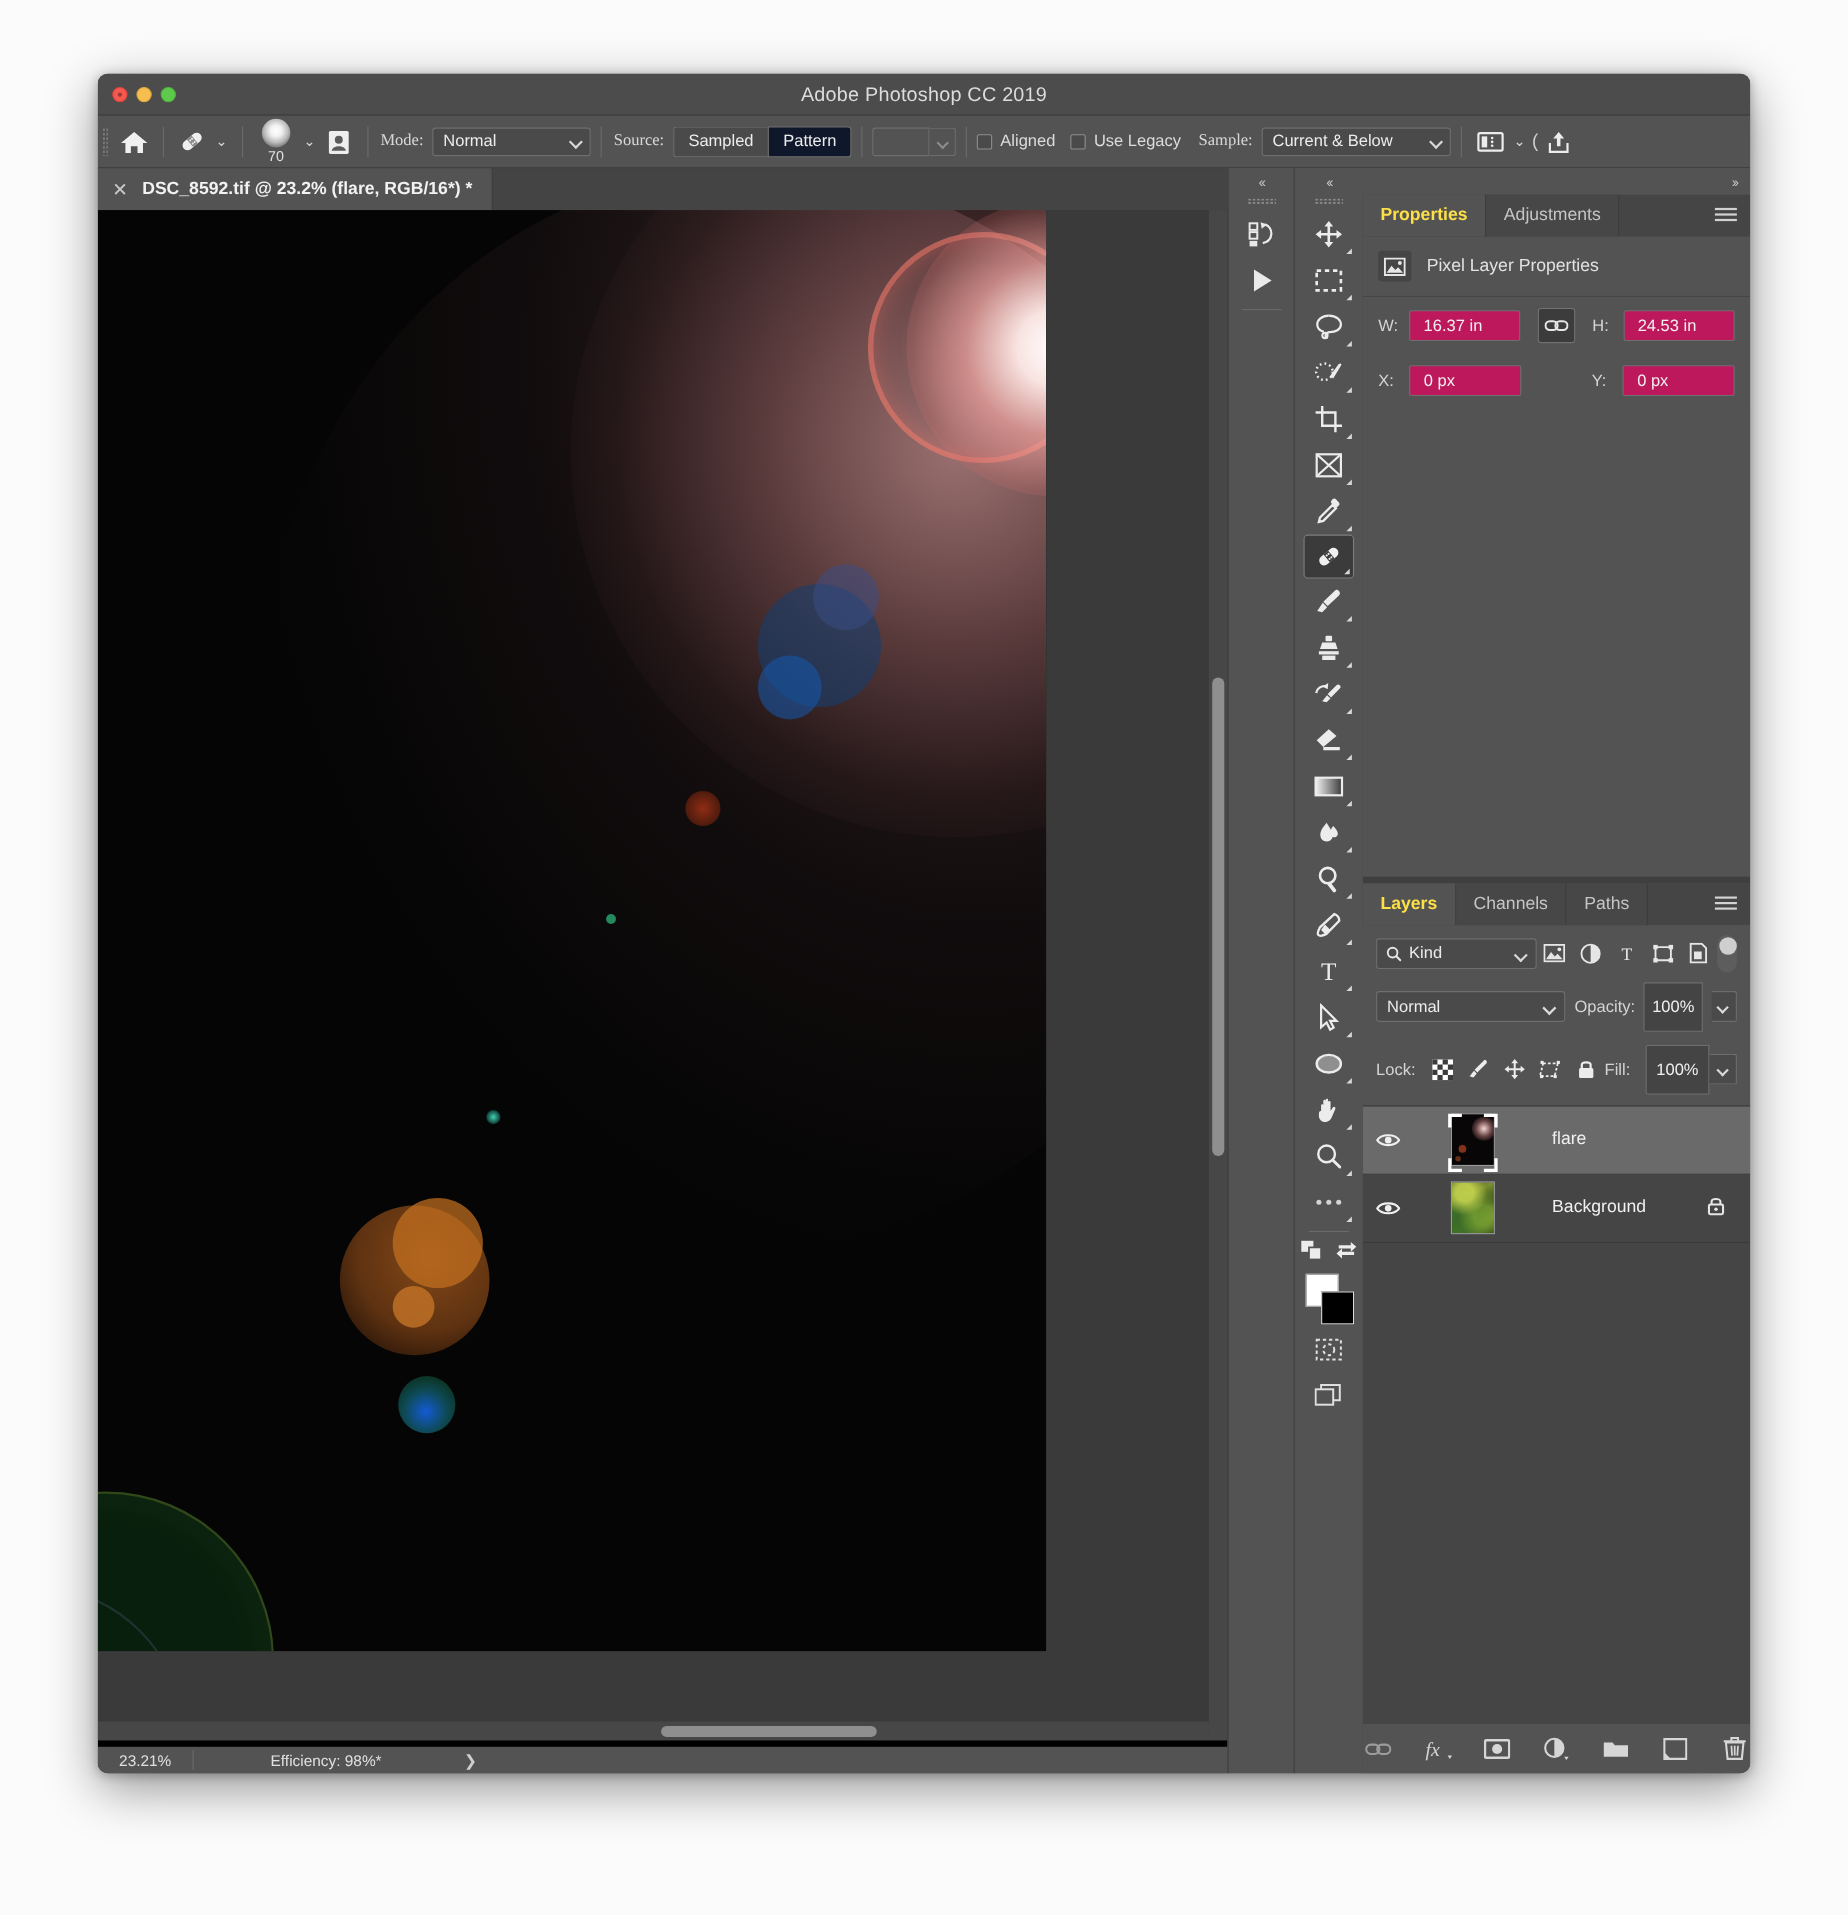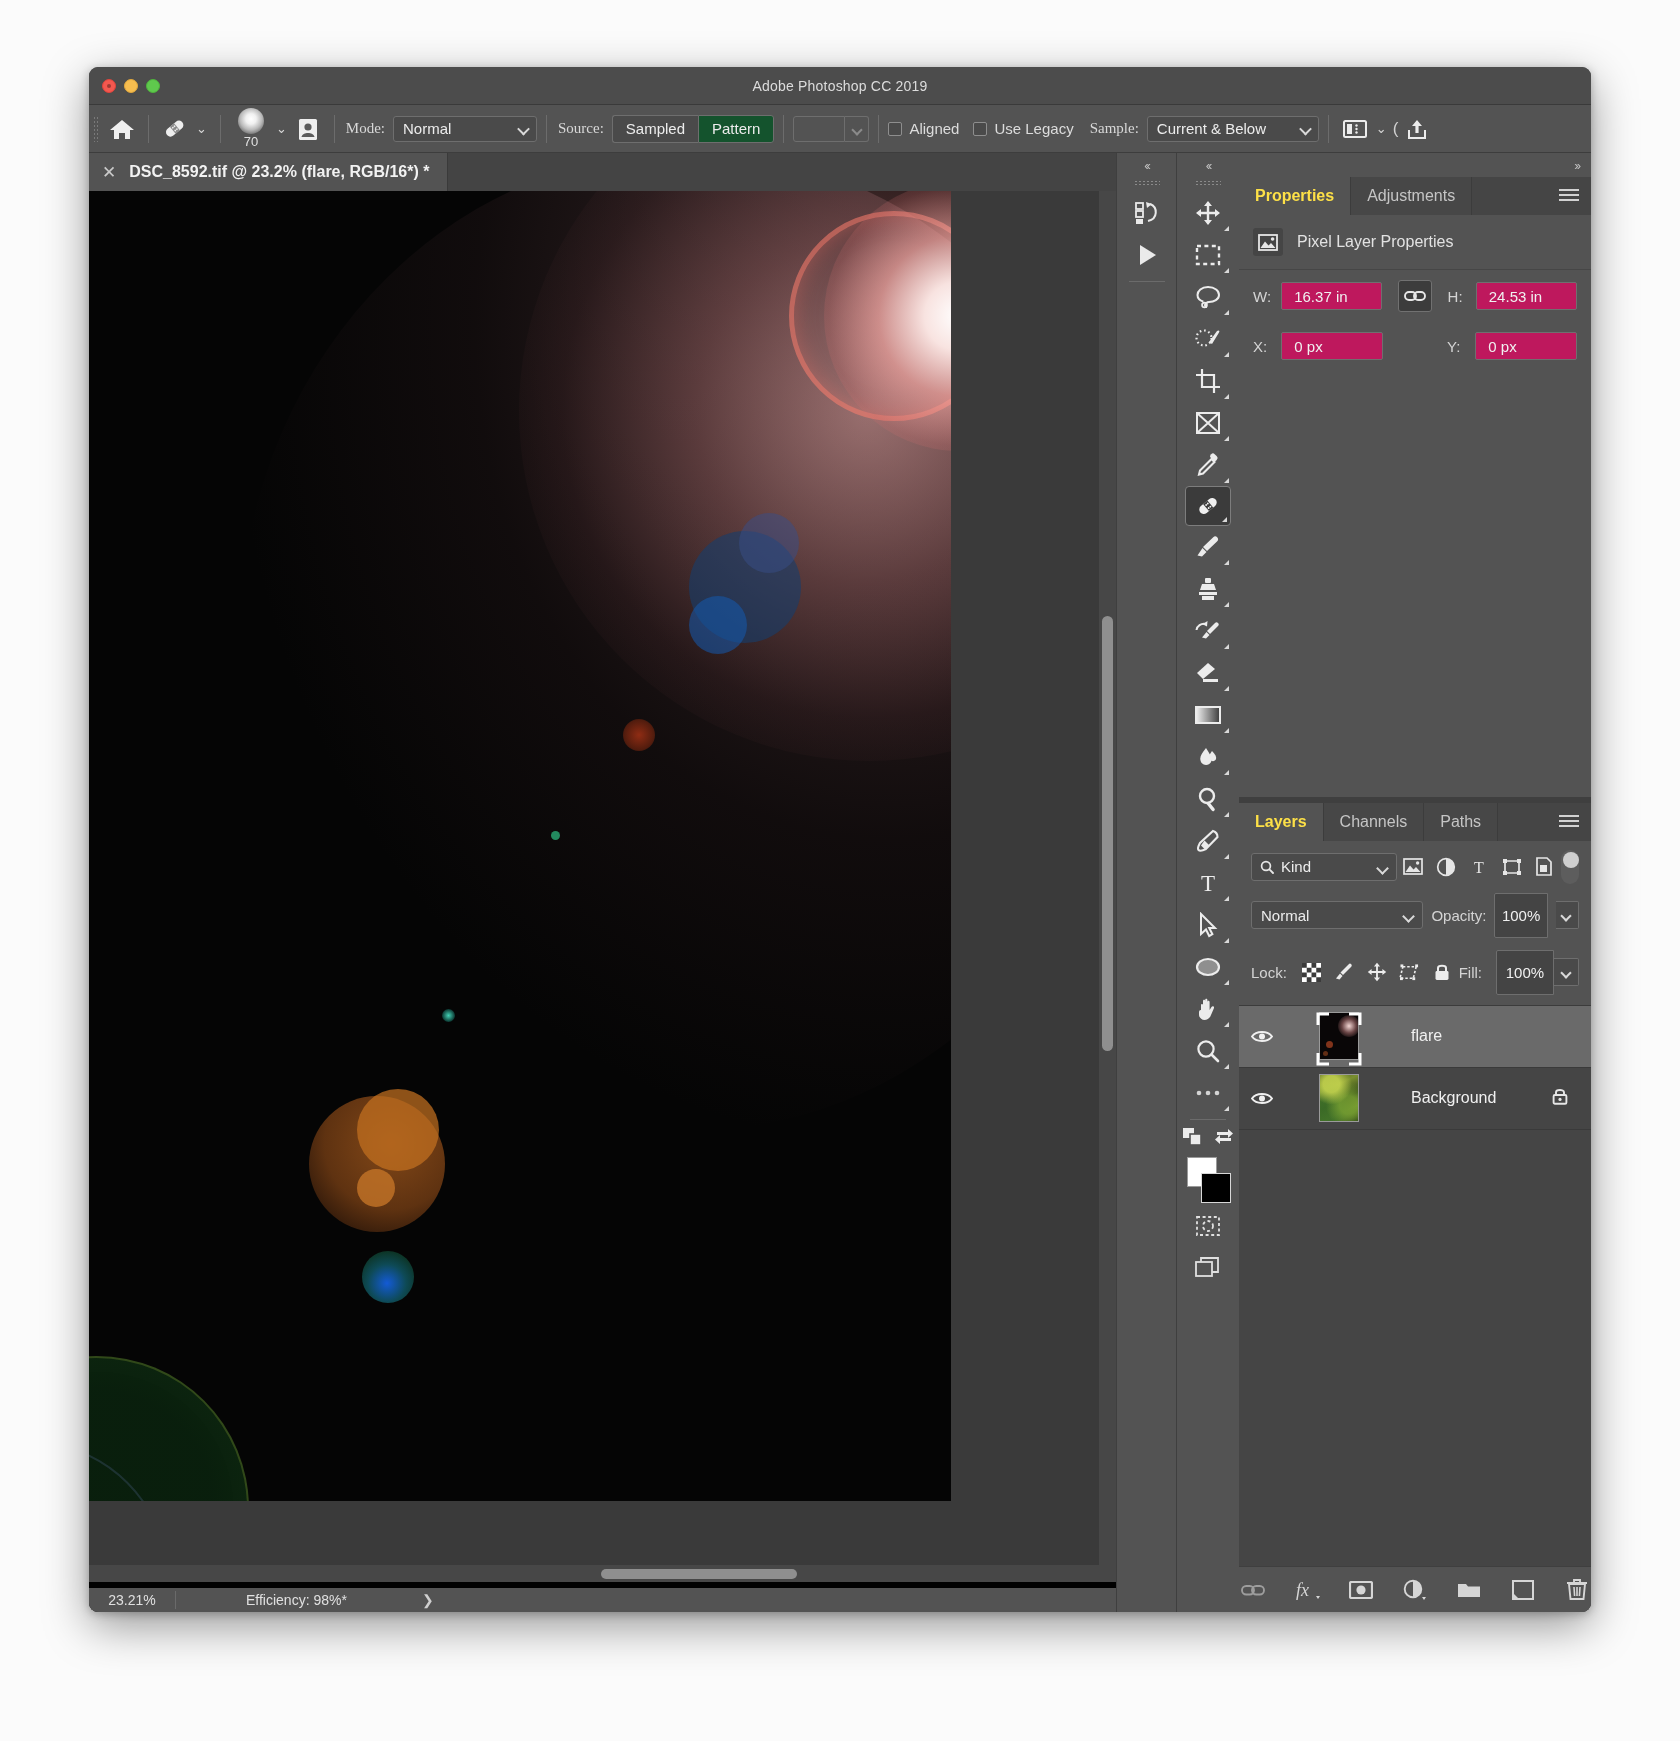--- a/index.html
+++ b/index.html
@@ -26,21 +26,21 @@
     position:relative; flex:0 0 auto;
   }
   .traffic{ position:absolute; top:12px; display:flex; gap:8px; left:13px; }
   .tl{ width:14px; height:14px; border-radius:50%; }
   .tl.red{ background:#f4584f; border:1px solid #e0433c;}
   .tl.yellow{ background:#f6bd4f; border:1px solid #e0a73c;}
   .tl.green{ background:#5fc94d; border:1px solid #4eb43c;}
   .tl .dot{display:block;width:4px;height:4px;margin:4px auto;border-radius:50%;background:rgba(0,0,0,.35)}
   #window-title{
     line-height:38px; text-align:center; color:#dcdcdc;
-    font-size:14px; letter-spacing:.2px;
+    font-size:18px; letter-spacing:.2px;
   }
 
   
   #options-bar{
     height:48px; background:#535353;
     border-bottom:1px solid #3d3d3d;
     display:flex; align-items:center; gap:0;
     padding:0 8px 0 4px; flex:0 0 auto;
   }
   .grip{ width:6px; height:26px; margin-right:6px;
@@ -70,21 +70,21 @@
     content:""; position:absolute; right:8px; top:9px;
     width:7px;height:7px; border-right:2px solid #d9d9d9; border-bottom:2px solid #d9d9d9;
     transform:rotate(45deg) translate(-1px,-1px);
   }
   .segbtn{
     height:28px; padding:0 13px; font-size:15px; color:#ececec;
     display:flex;align-items:center; background:#4a4a4a;
     border:1px solid #6e6e6e; cursor:pointer;
   }
   .segbtn.first{border-radius:3px 0 0 3px; border-right:none;}
-  .segbtn.last{border-radius:0 3px 3px 0; background:#14532d;}
+  .segbtn.last{border-radius:0 3px 3px 0; background:#0f172a;}
   .emptyfield{
     height:26px;width:52px;background:#535353;border:1px solid #6e6e6e;border-radius:3px 0 0 3px;
   }
   .emptyfield2{
     height:26px;width:24px;background:#535353;border:1px solid #6e6e6e;border-left:none;border-radius:0 3px 3px 0;
     position:relative;
   }
   .emptyfield2::after{
     content:""; position:absolute; right:7px; top:9px;
     width:6px;height:6px;border-right:2px solid #8b8b8b;border-bottom:2px solid #8b8b8b;

